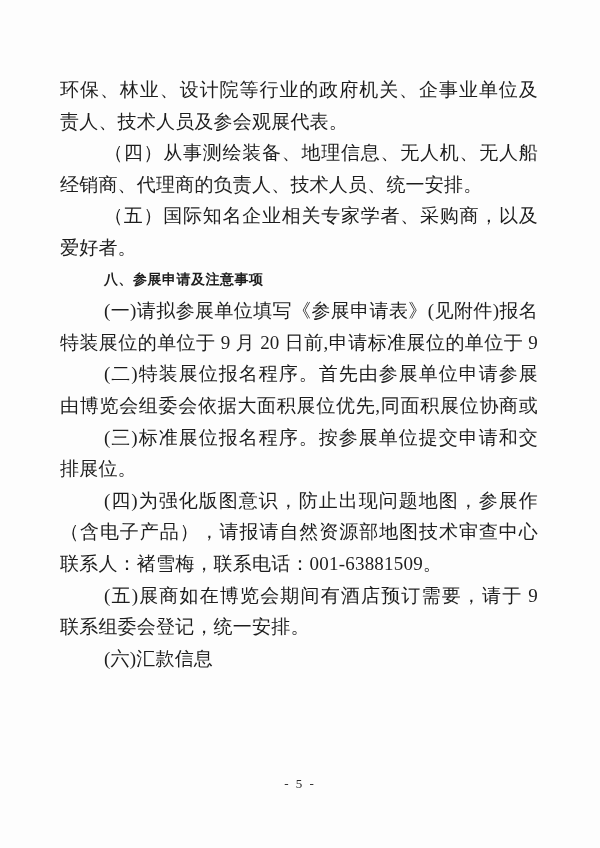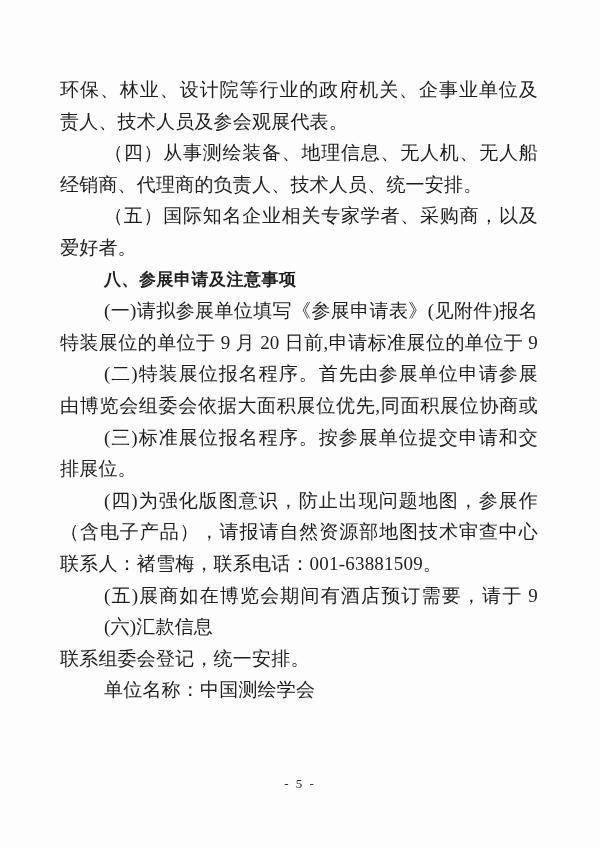--- a/index.html
+++ b/index.html
@@ -34,21 +34,21 @@
     white-space: normal;
     text-align: justify;
     text-align-last: justify;
   }
   .indent {
     padding-left: 44px;
   }
   .heading {
     font-family: "Liberation Sans", "DejaVu Sans", sans-serif;
     font-weight: bold;
-    font-size: 17px;
+    font-size: 14px;
     letter-spacing: 0.5px;
   }
   .footer {
     position: absolute;
     left: 0;
     top: 776px;
     width: 100%;
     text-align: center;
     font-size: 13px;
     letter-spacing: 2px;
@@ -70,18 +70,17 @@
     <div class="line indent fill">(一)请拟参展单位填写《参展申请表》(见附件)报名参展。申请</div>
     <div class="line fill">特装展位的单位于 9 月 20 日前,申请标准展位的单位于 9 月 26 日</div>
     <div class="line indent fill">(二)特装展位报名程序。首先由参展单位申请参展面积,然后</div>
     <div class="line fill">由博览会组委会依据大面积展位优先,同面积展位协商或抽签方</div>
     <div class="line indent fill">(三)标准展位报名程序。按参展单位提交申请和交费先后顺序安</div>
     <div class="line">排展位。</div>
     <div class="line indent fill">(四)为强化版图意识，防止出现问题地图，参展作品若有地图</div>
     <div class="line fill">（含电子产品），请报请自然资源部地图技术审查中心进行审查，</div>
     <div class="line">联系人：褚雪梅，联系电话：001-63881509。</div>
     <div class="line indent fill">(五)展商如在博览会期间有酒店预订需要，请于 9 月 16 日前</div>
+    <div class="line">联系组委会登记，统一安排。</div>
     <div class="line indent">(六)汇款信息</div>
-    <div class="line">联系组委会登记，统一安排。</div>
-    <div class="line indent">单位名称：中国测绘学会</div>
   </div>
   <div class="footer">- 5 -</div>
 </div>
 
 </body></html>

